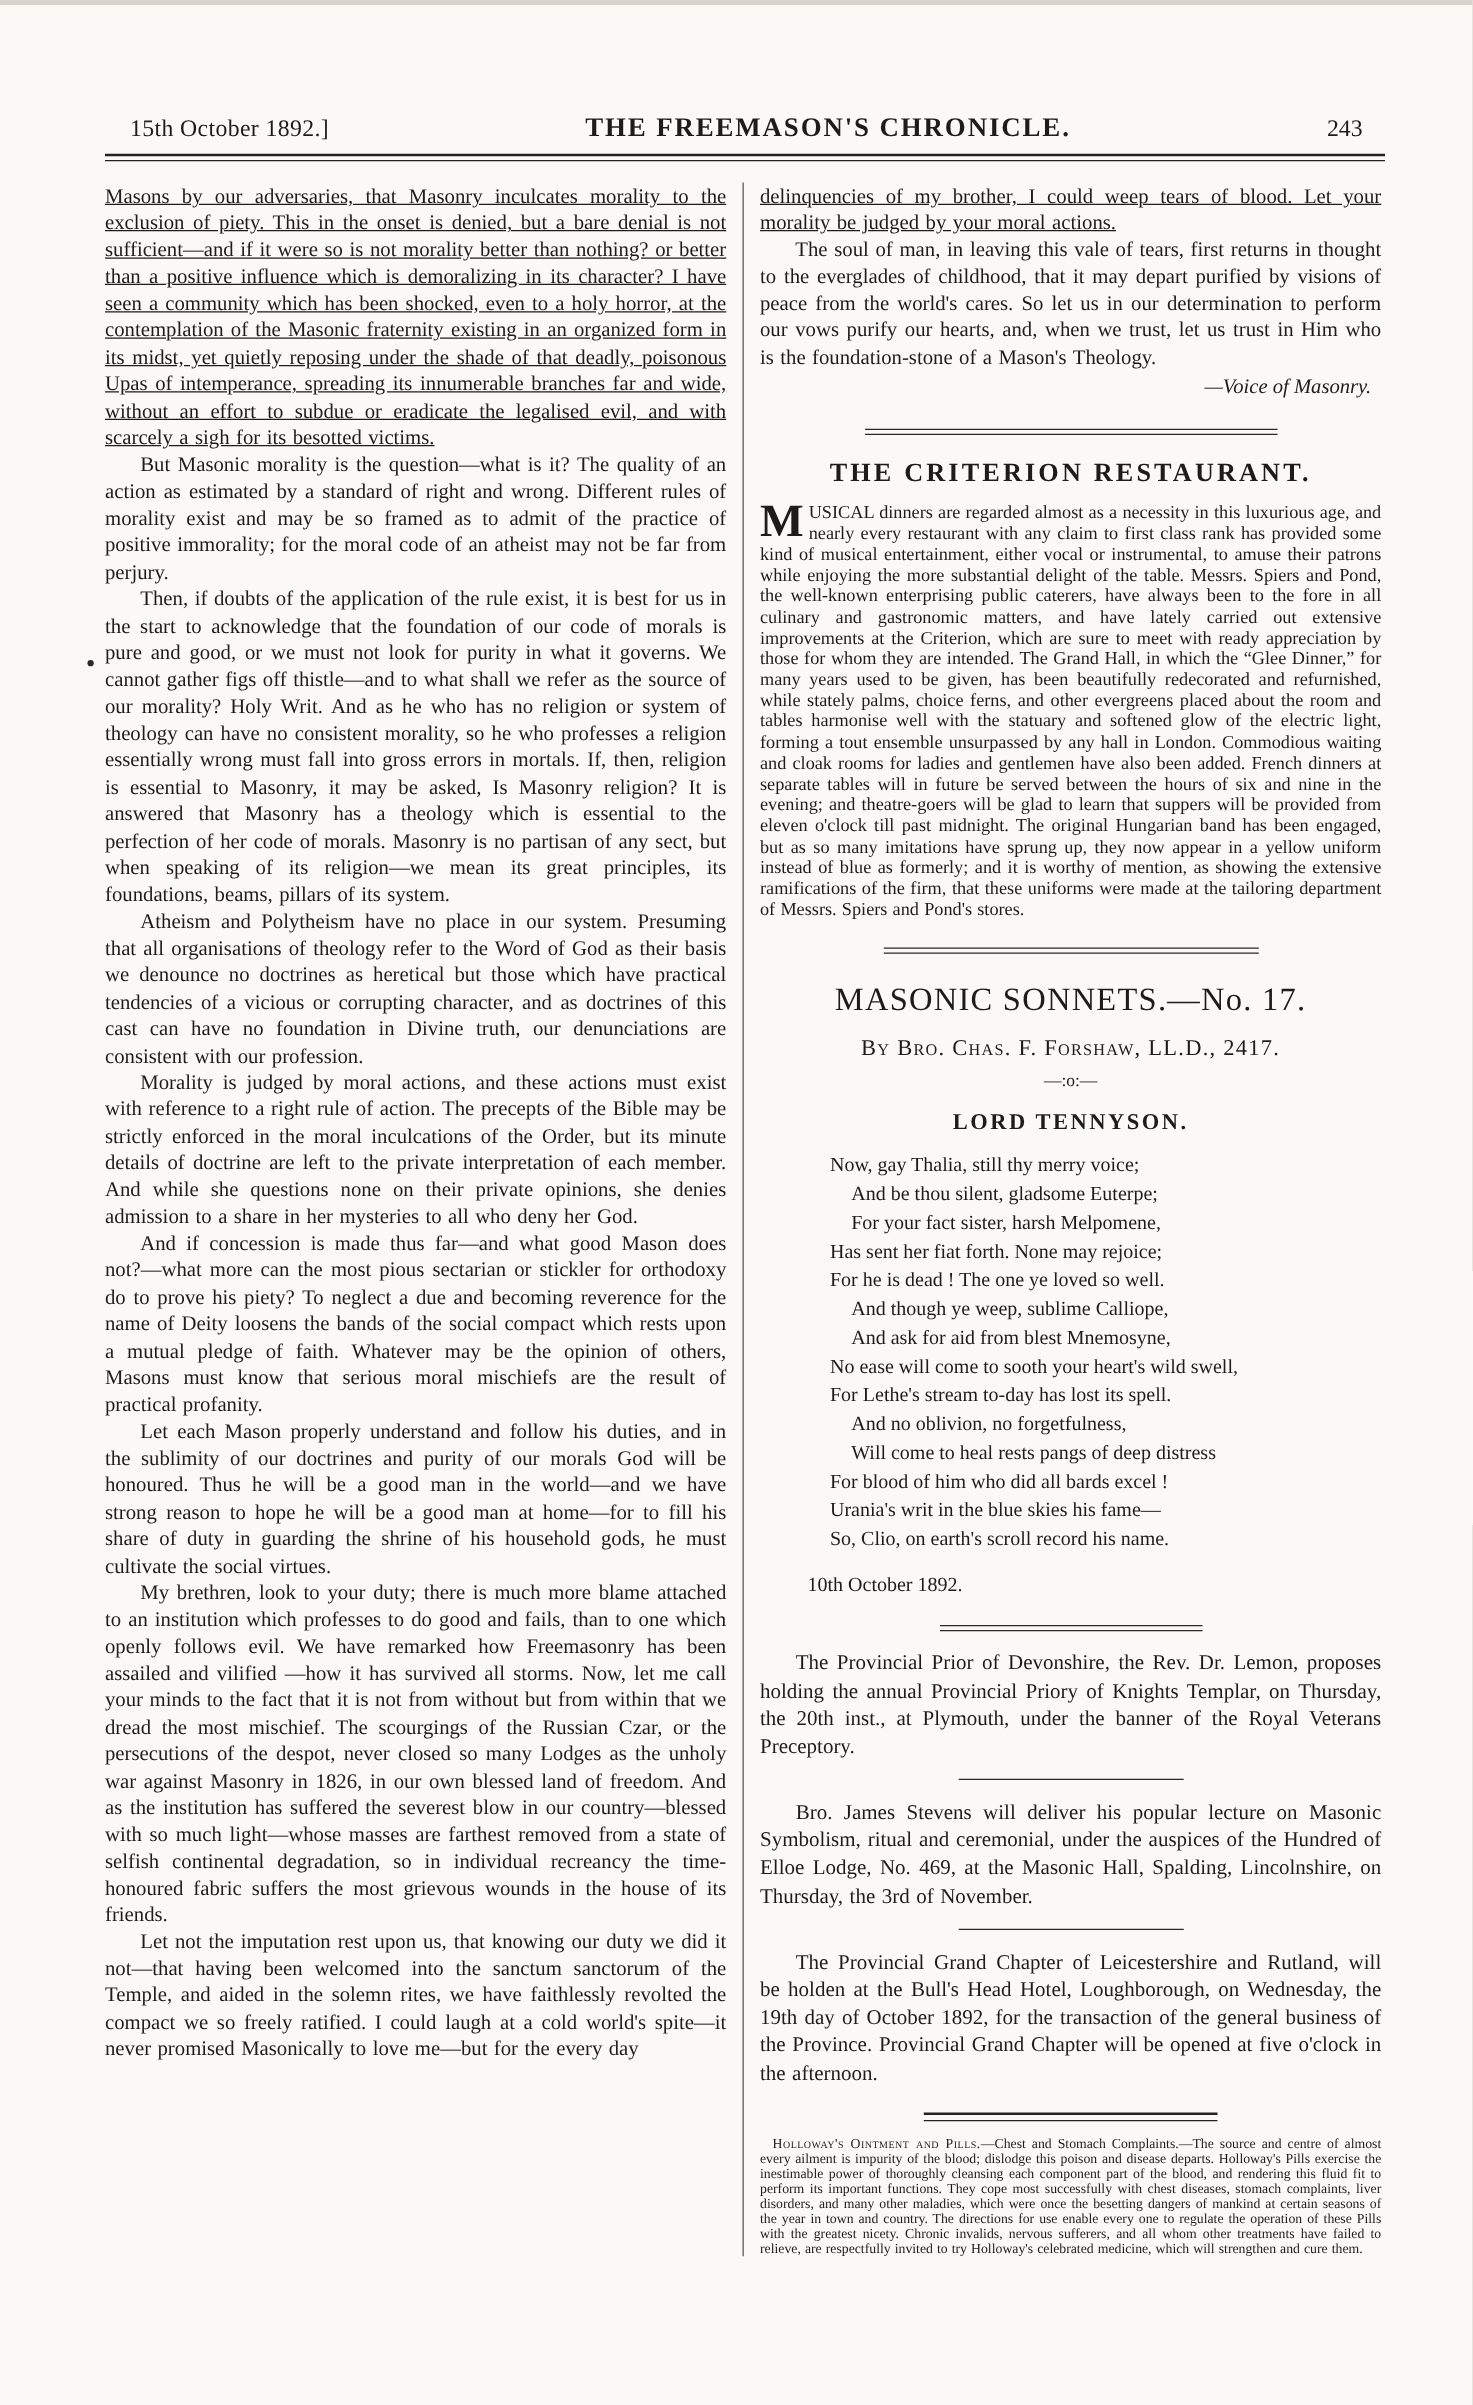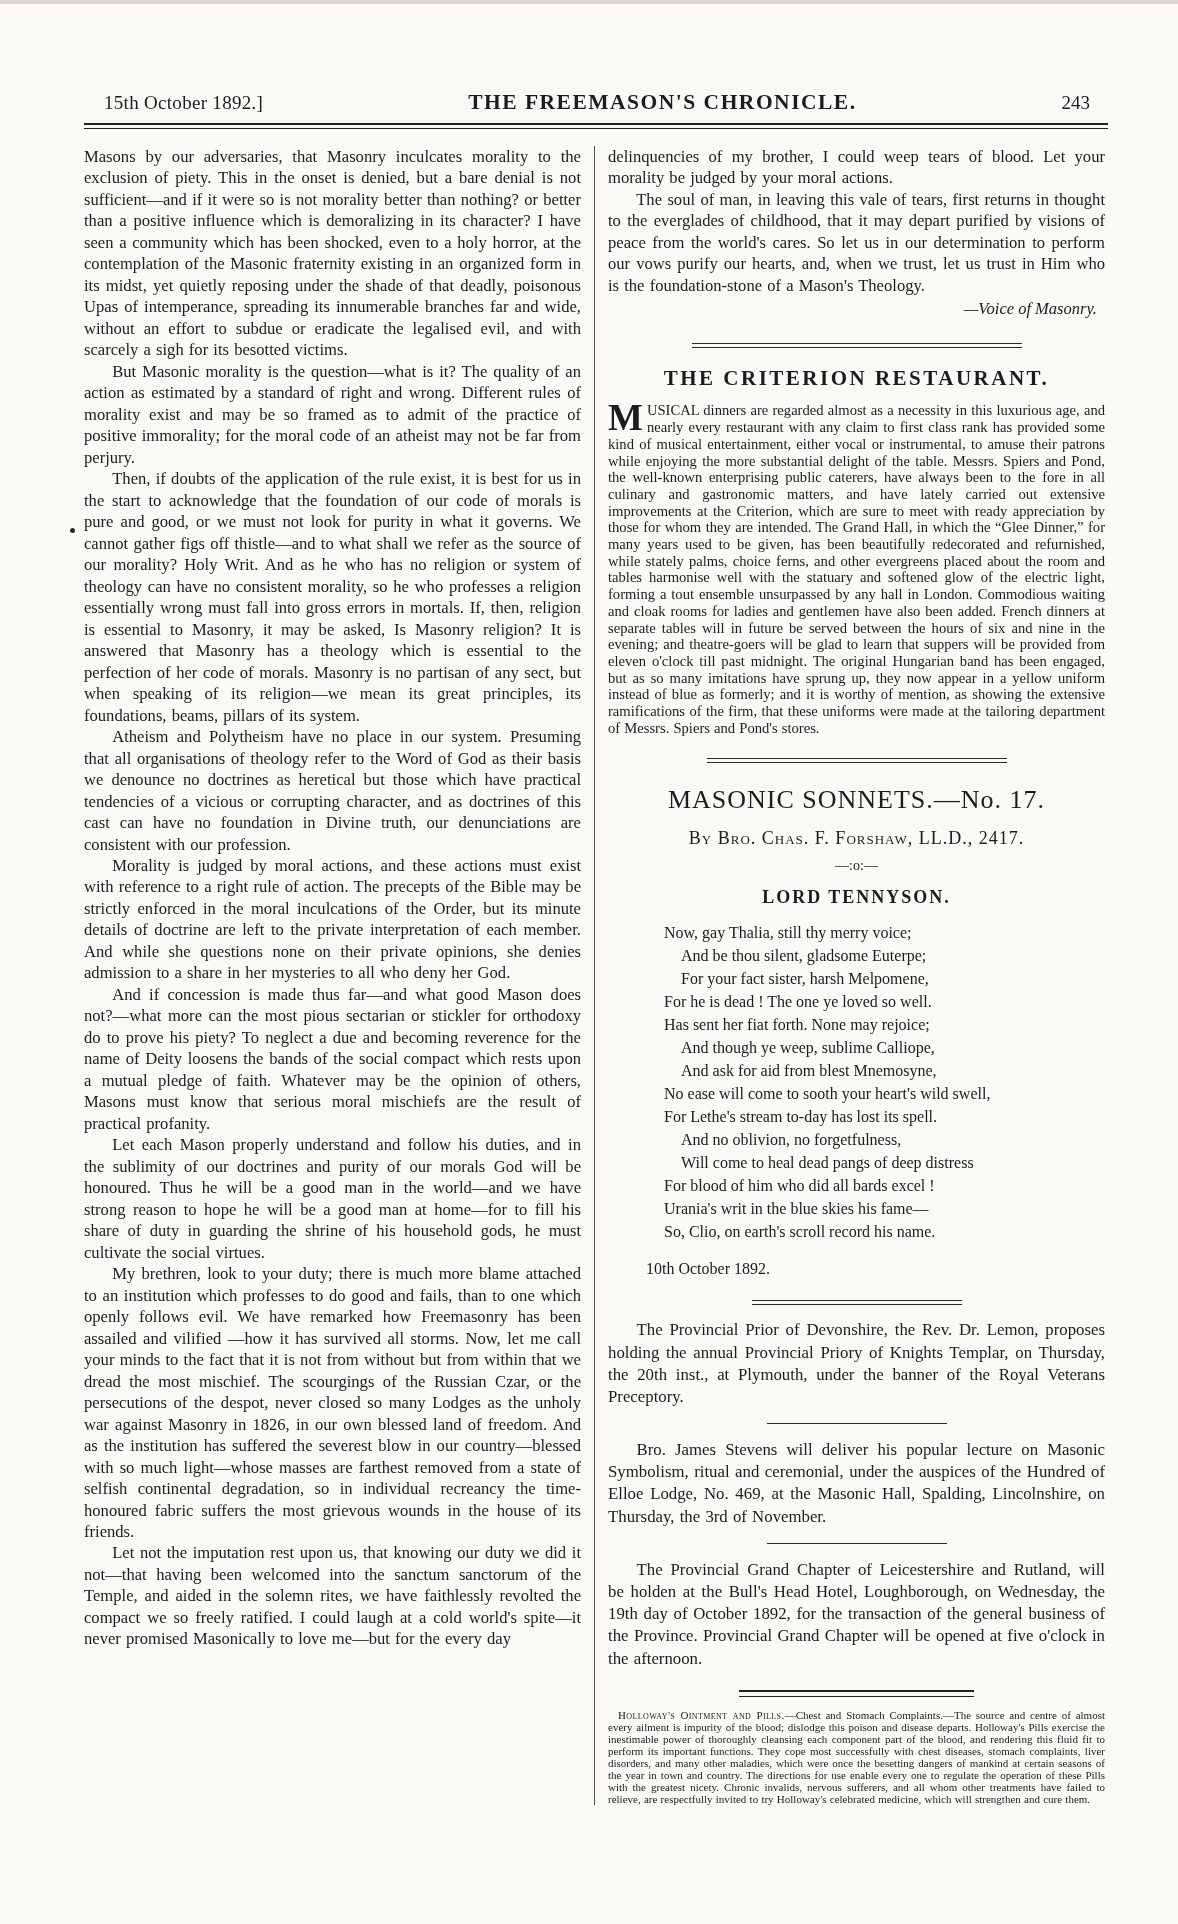--- a/index.html
+++ b/index.html
@@ -30,21 +30,21 @@
   
   .columns { display:flex; margin-top:17px; }
   .col { width:497px; }
   .col-rule { width:1px; background:#56534e; margin:0 13px; }
   
   .para {
     margin:0; font-size:16.6px; line-height:1.295;
     text-align:justify; text-indent:1.7em;
     word-spacing:1px;
   }
-  .no-indent { text-indent:0; }
+  .no-indent { text-indent:0;text-decoration:underline; }
   .attribution {
     margin:3px 8px 0 0; text-align:right;
     font-style:italic; font-size:16.5px;
   }
   .margin-dot {
     position:absolute; left:70px; top:524px;
     width:5px; height:5px; border-radius:50%; background:#2a2926;
   }
   
   .rule-double {
@@ -147,28 +147,28 @@
 
       <h1 class="sonnets-heading">MASONIC SONNETS.—No. 17.</h1>
       <div class="byline">By Bro. Chas. F. Forshaw, LL.D., 2417.</div>
       <div class="ornament">—:o:—</div>
       <h3 class="poem-title">LORD TENNYSON.</h3>
 
       <div class="poem">
         <div class="poem-line">Now, gay Thalia, still thy merry voice;</div>
         <div class="poem-line indent">And be thou silent, gladsome Euterpe;</div>
         <div class="poem-line indent">For your fact sister, harsh Melpomene,</div>
+        <div class="poem-line">Has sent her fiat forth.   None may rejoice;</div>
         <div class="poem-line">For he is dead !   The one ye loved so well.</div>
-        <div class="poem-line">Has sent her fiat forth.   None may rejoice;</div>
         <div class="poem-line indent">And though ye weep, sublime Calliope,</div>
         <div class="poem-line indent">And ask for aid from blest Mnemosyne,</div>
         <div class="poem-line">No ease will come to sooth your heart's wild swell,</div>
         <div class="poem-line">For Lethe's stream to-day has lost its spell.</div>
         <div class="poem-line indent">And no oblivion, no forgetfulness,</div>
-        <div class="poem-line indent">Will come to heal dead pangs of deep distress</div>
+        <div class="poem-line indent">Will come to heal rests pangs of deep distress</div>
         <div class="poem-line">For blood of him who did all bards excel !</div>
         <div class="poem-line">Urania's writ in the blue skies his fame—</div>
         <div class="poem-line">So, Clio, on earth's scroll record his name.</div>
       </div>
 
       <div class="poem-signoff">
         <div class="signoff-date">10th October 1892.</div>
       </div>
 
       <div class="rule-double rule-signoff"></div>

